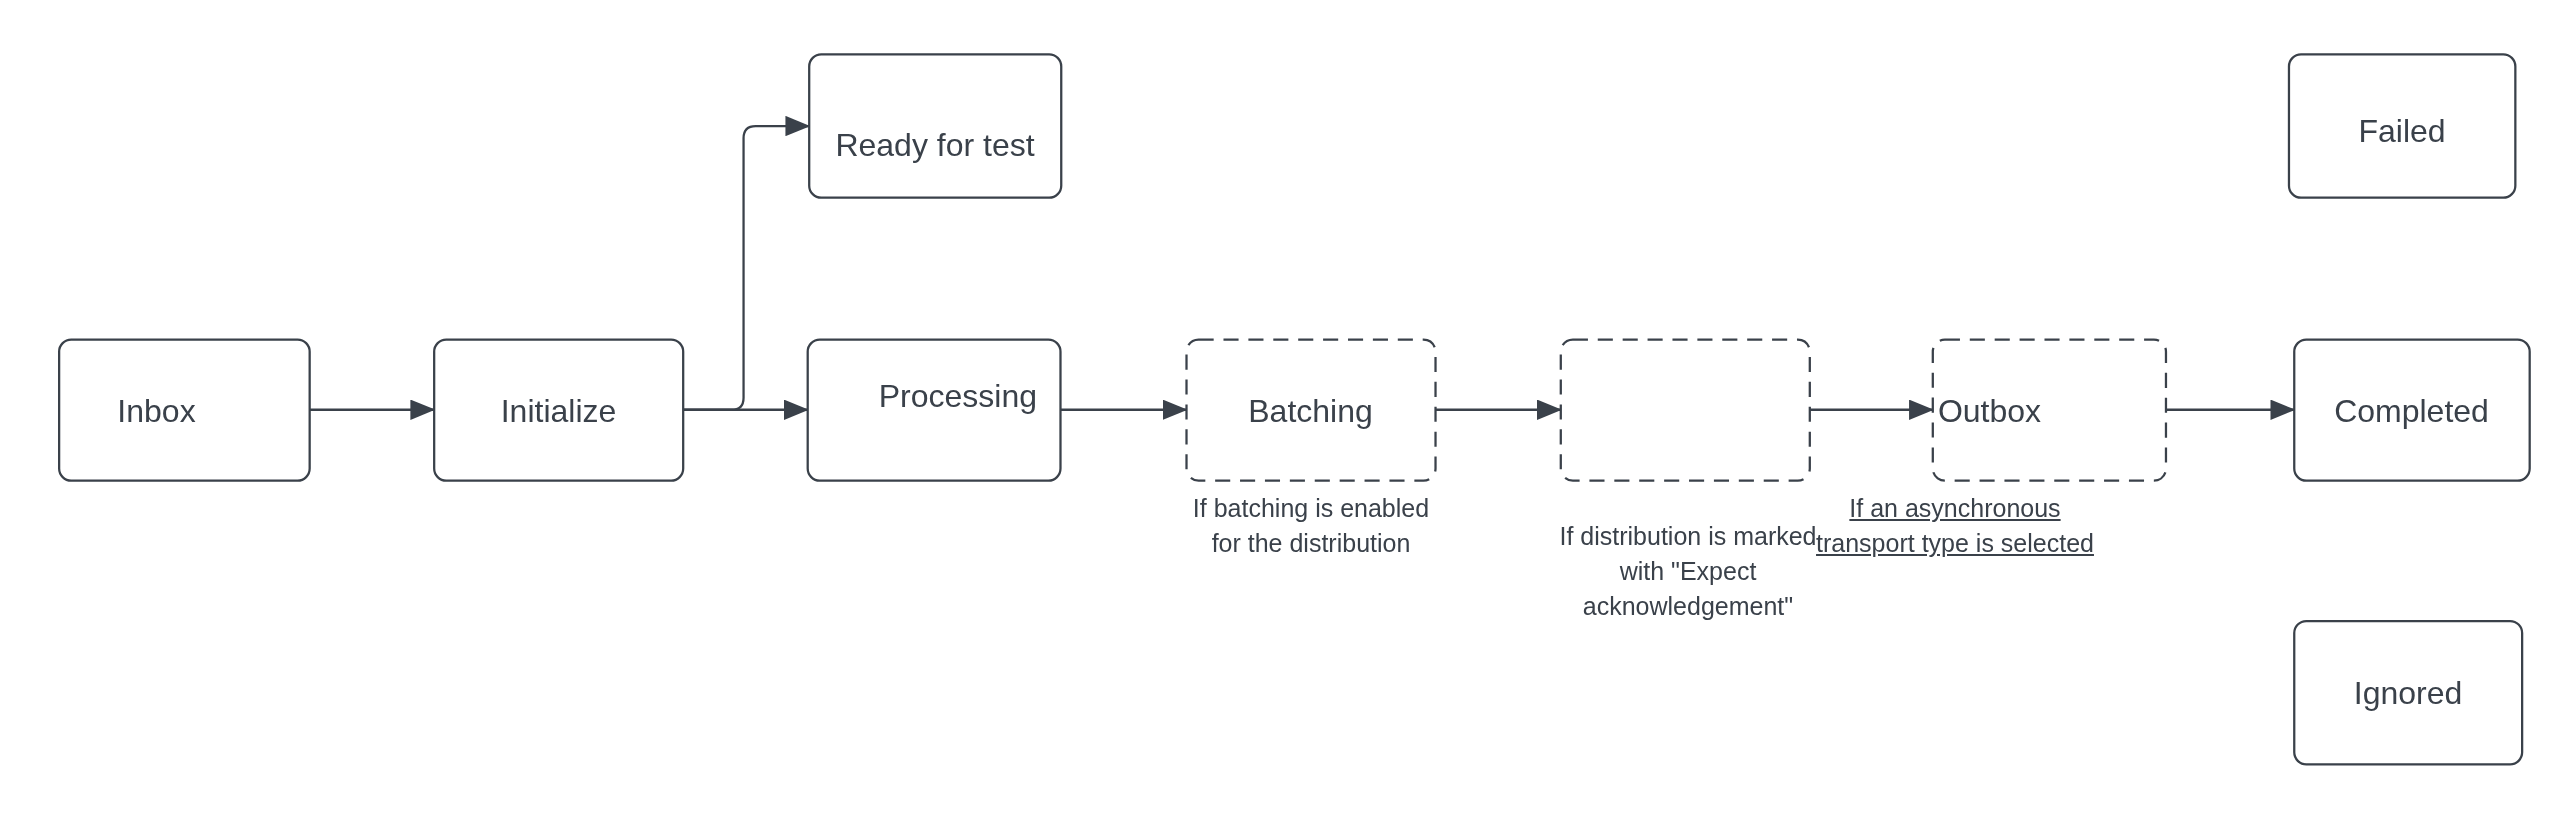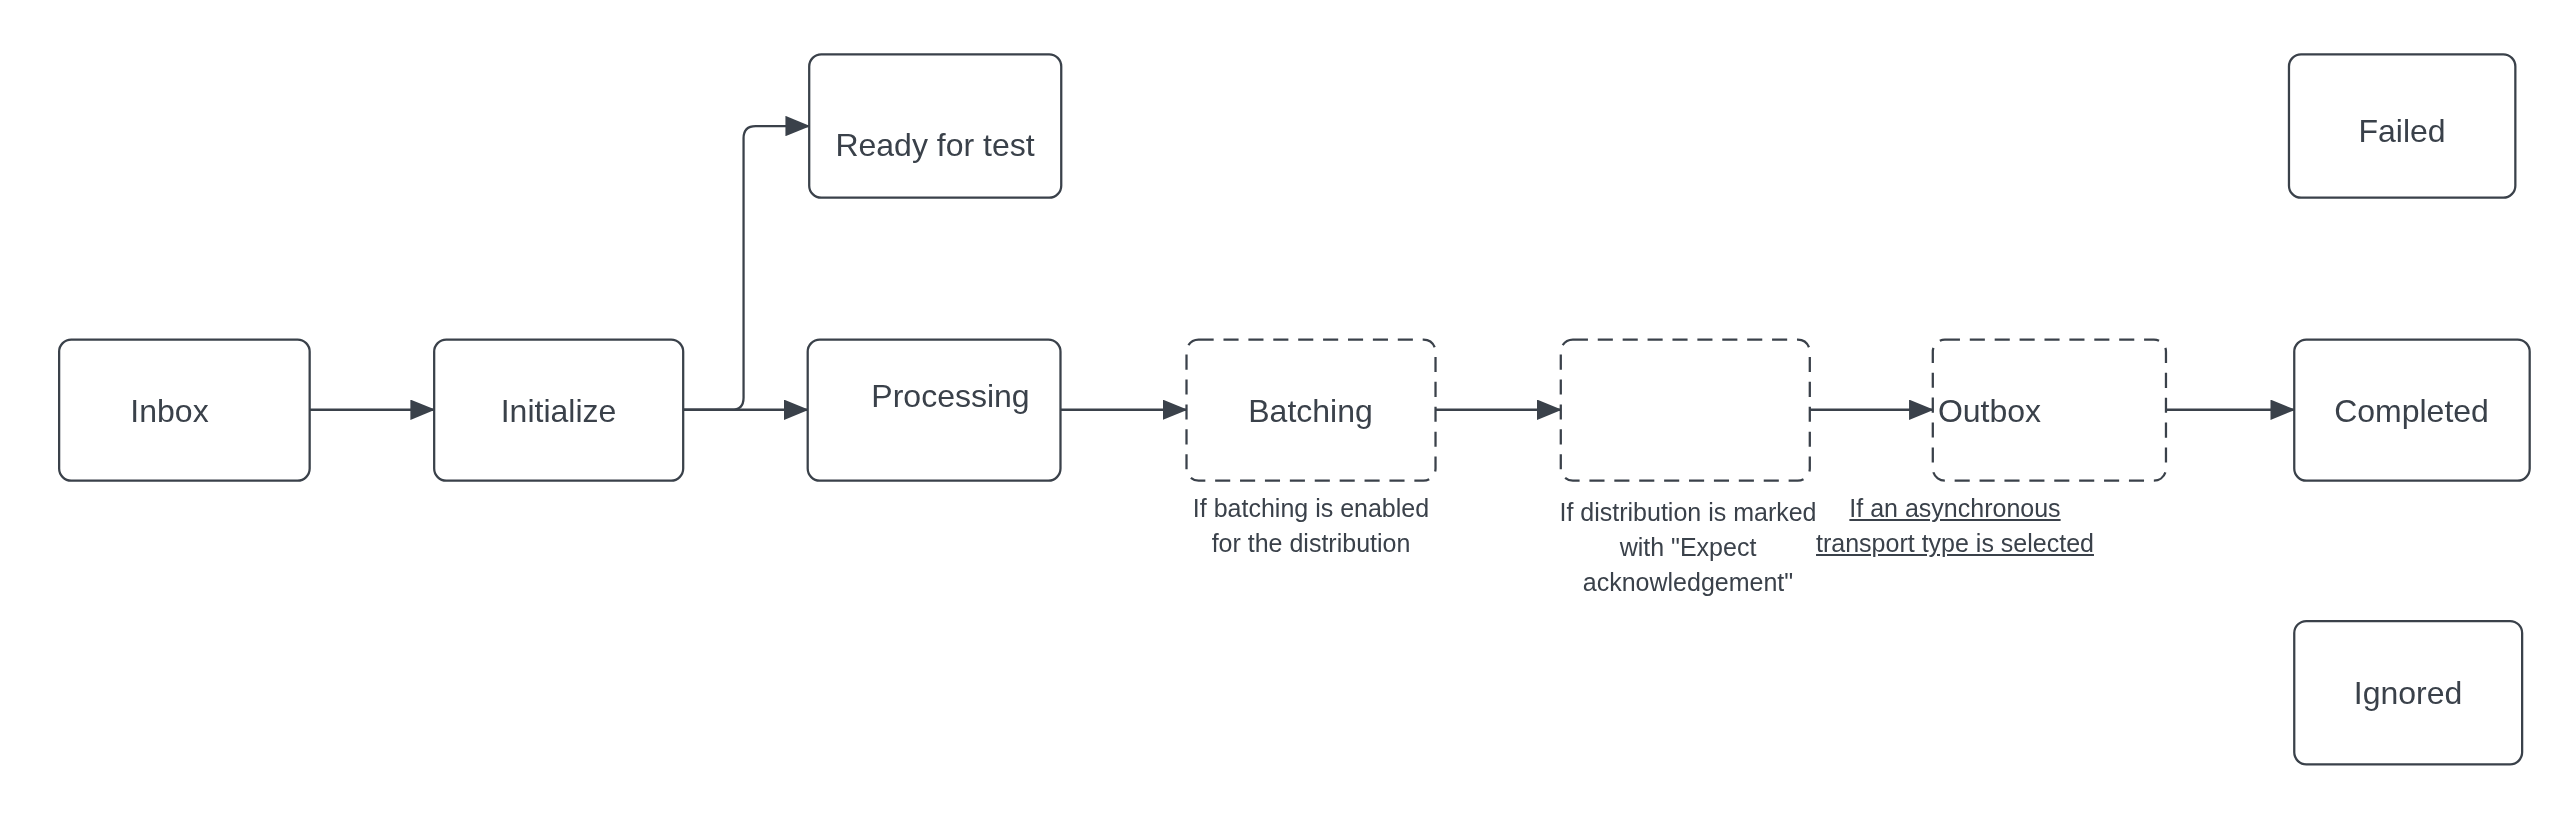--- a/index.html
+++ b/index.html
@@ -69,38 +69,38 @@
       <rect x="575" y="450" width="330" height="187" rx="16" ry="16" fill="#ffffff" stroke="#3a414a" stroke-width="3"></rect>
       <rect x="1072" y="72" width="334" height="190" rx="16" ry="16" fill="#ffffff" stroke="#3a414a" stroke-width="3"></rect>
       <rect x="1070" y="450" width="335" height="187" rx="16" ry="16" fill="#ffffff" stroke="#3a414a" stroke-width="3"></rect>
       <rect x="1572" y="450" width="330" height="187" rx="16" ry="16" fill="#ffffff" stroke="#3a414a" stroke-width="3" stroke-dasharray="20 13"></rect>
       <rect x="2068" y="450" width="330" height="187" rx="16" ry="16" fill="#ffffff" stroke="#3a414a" stroke-width="3" stroke-dasharray="20 13"></rect>
       <rect x="2561" y="450" width="309" height="187" rx="16" ry="16" fill="#ffffff" stroke="#3a414a" stroke-width="3" stroke-dasharray="20 13"></rect>
       <rect x="3040" y="450" width="312" height="187" rx="16" ry="16" fill="#ffffff" stroke="#3a414a" stroke-width="3"></rect>
       <rect x="3033" y="72" width="300" height="190" rx="16" ry="16" fill="#ffffff" stroke="#3a414a" stroke-width="3"></rect>
       <rect x="3040" y="823" width="302" height="190" rx="16" ry="16" fill="#ffffff" stroke="#3a414a" stroke-width="3"></rect>
     </svg>
-<div class="node-label" style="left: 63px; top: 340px; width: 213px; height: 141px;">
+<div class="node-label" style="left: 50px; top: 340px; width: 213px; height: 141px;">
     <span>Inbox</span>
   </div>
     <div class="node-label" style="left: 434px; top: 340px; width: 249px; height: 141px;">
     <span>Initialize</span>
   </div>
     <div class="node-label" style="left: 809px; top: 54px; width: 252px; height: 181px;">
     <span>Ready for test</span>
   </div>
-    <div class="node-label" style="left: 824px; top: 340px; width: 253px; height: 112px;">
+    <div class="node-label" style="left: 784px; top: 340px; width: 253px; height: 112px; justify-content: flex-end;">
     <span>Processing</span>
   </div>
     <div class="node-label" style="left: 1186px; top: 340px; width: 249px; height: 141px;">
     <span>Batching</span>
   </div>
     <div class="caption" style="left: 1311px; top: 491px;">If batching is enabled
 for the distribution</div>
-    <div class="caption" style="left: 1688px; top: 495px; text-align: center;">If distribution is marked
+    <div class="caption" style="left: 1688px; top: 519px; text-align: center;">If distribution is marked
 with "Expect
 acknowledgement"</div>
     <div class="node-label" style="left: 1873px; top: 340px; width: 233px; height: 141px;">
     <span>Outbox</span>
   </div>
     <div class="caption" style="left: 1955px; top: 491px; text-decoration: underline;">If an asynchronous
 transport type is selected</div>
     <div class="node-label" style="left: 2294px; top: 340px; width: 235px; height: 141px; text-align: right;">
     <span>Completed</span>
   </div>

